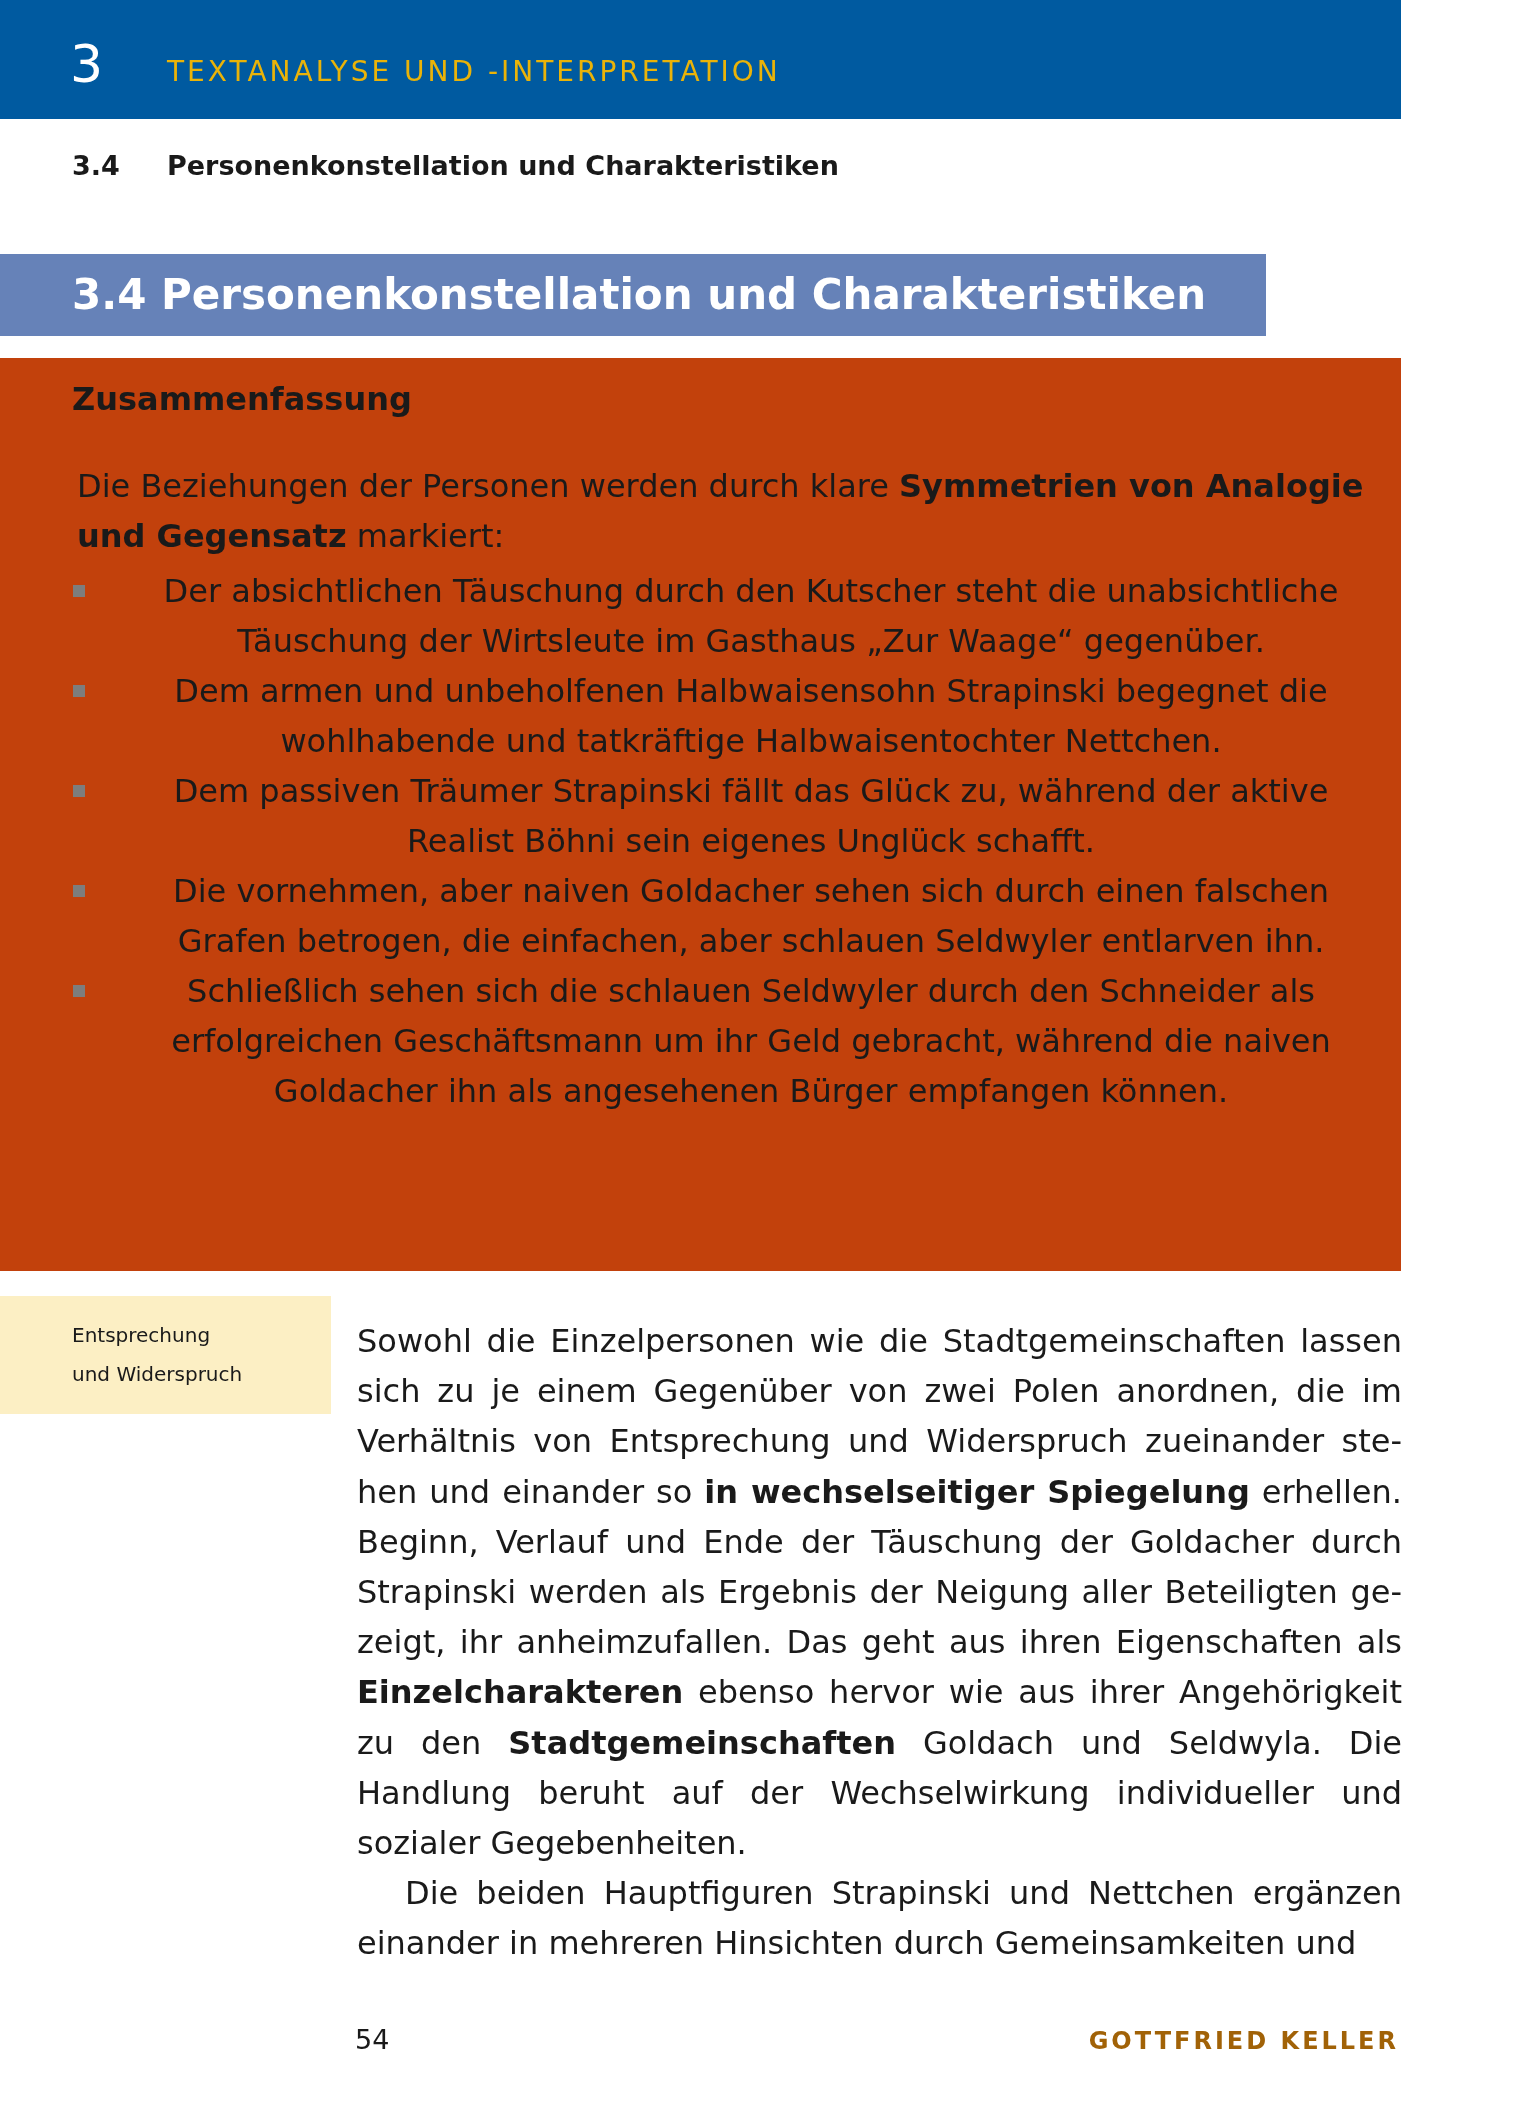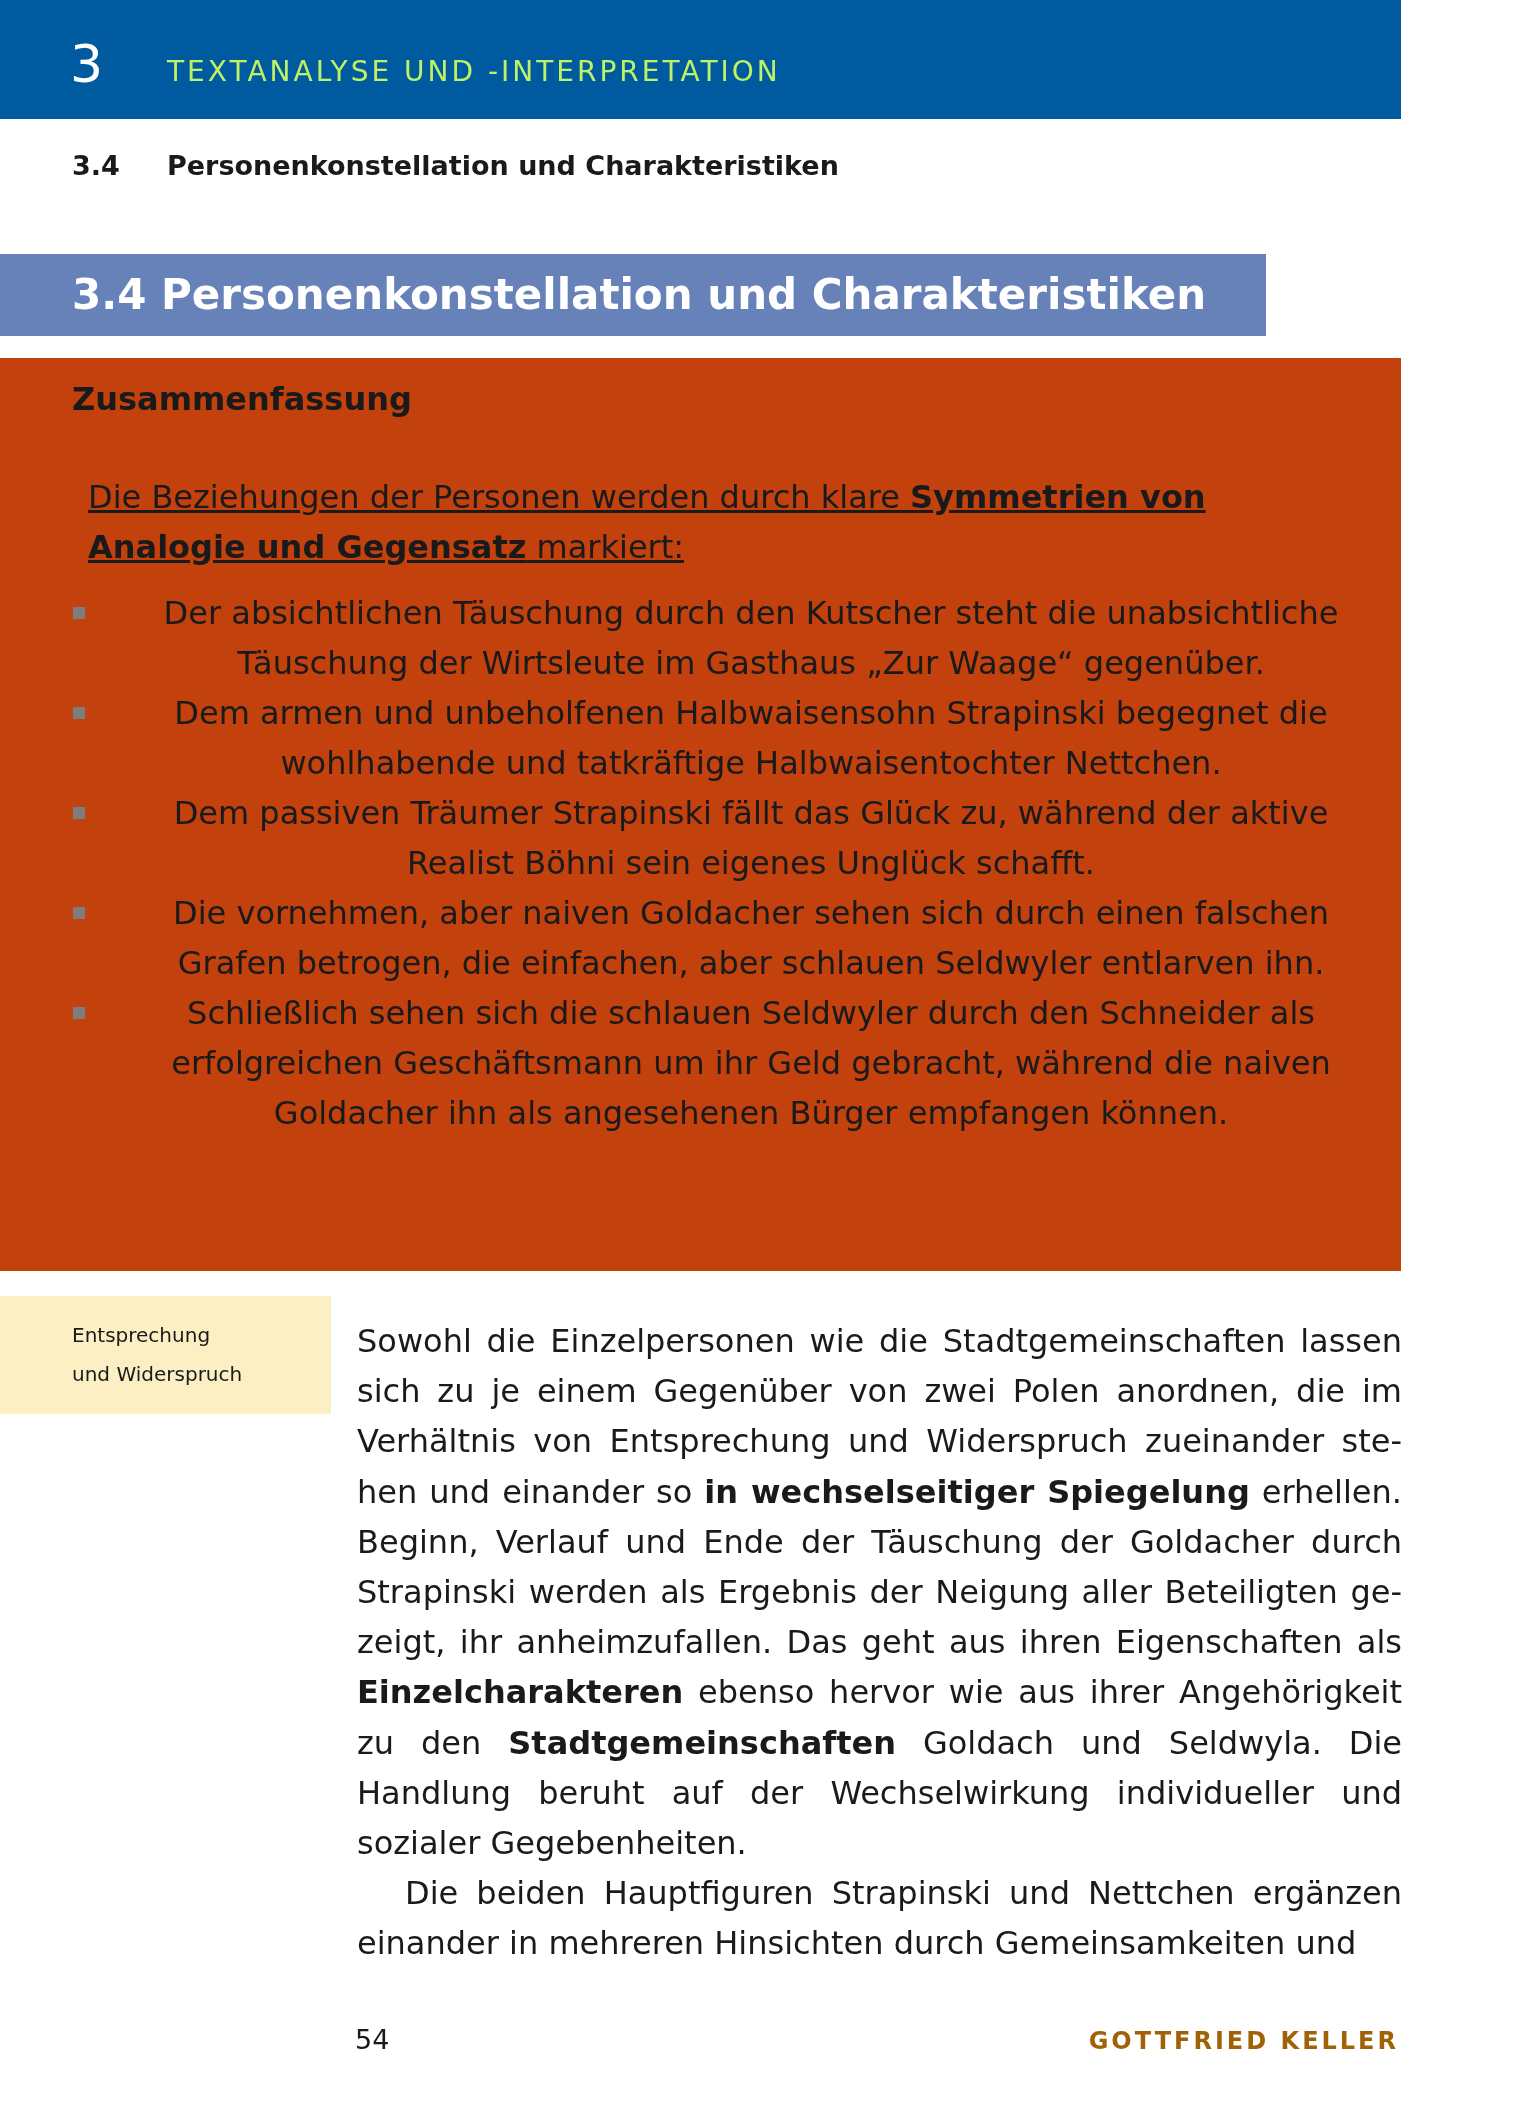--- a/index.html
+++ b/index.html
@@ -1,28 +1,28 @@
 <!DOCTYPE html>
 <html><head>
 <meta charset="utf-8">
 <style>
   html, body { margin: 0; padding: 0; background: #ffffff; }
   body { width: 1537px; height: 2125px; position: relative; overflow: hidden;
          font-family: "DejaVu Sans", sans-serif; color: #1a1a1a; }
   .chapter-bar { position: absolute; left: 0; top: 0; width: 1401px; height: 119px; background: #005aa0; }
   .chapter-num { position: absolute; left: 70px; top: 34px; font-size: 52px; color: #ffffff; line-height: 60px; }
-  .chapter-title { position: absolute; left: 167px; top: 52px; font-size: 28px; color: #bef264; letter-spacing: 3px; line-height: 40px; }
+  .chapter-title { position: absolute; left: 167px; top: 52px; font-size: 28px; color: #eab308; letter-spacing: 3px; line-height: 40px; }
   .sub-num { position: absolute; left: 72px; top: 148px; font-size: 27px; font-weight: bold; line-height: 36px; }
   .sub-title { position: absolute; left: 167px; top: 148px; font-size: 27px; font-weight: bold; line-height: 36px; }
   .section-bar { position: absolute; left: 0; top: 254px; width: 1266px; height: 82px; background: #6682b8; }
   .section-title { position: absolute; left: 72px; top: 0; line-height: 82px; font-size: 42px; font-weight: bold; color: #ffffff; white-space: nowrap; }
   .summary-box { position: absolute; left: 0; top: 358px; width: 1401px; height: 913px; background: #c2410c; }
   .summary-heading { position: absolute; left: 72px; top: 16px; font-size: 32px; font-weight: bold; line-height: 50px; }
   .summary-body { position: absolute; left: 72px; top: 98px; width: 1310px; font-size: 32px; line-height: 50px; }
-  .summary-body p { margin: 16px; text-decoration: underline; }
+  .summary-body p { margin: 5px; }
   .summary-list { list-style: none; margin: 2px; padding: 0; text-align: center; }
   .summary-list li { position: relative; padding-left: 48px; }
   .bullet { position: absolute; left: -1px; top: 19px; width: 12px; height: 12px; background: #7d7d7d; }
   b { font-weight: bold; }
   .margin-box { position: absolute; left: 0; top: 1296px; width: 331px; height: 118px; background: #fcefc4; }
   .margin-text { position: absolute; left: 72px; top: 20px; font-size: 20px; line-height: 39px; color: #1a1a1a; }
   .main-text { position: absolute; left: 357px; top: 1316px; width: 1045px; font-size: 32px; line-height: 50.2px; text-align: justify; }
   .main-text p { margin: 0; }
   .main-text .indent { text-indent: 48px; }
   .page-number { position: absolute; left: 355px; top: 2024px; font-size: 27px; line-height: 32px; }

